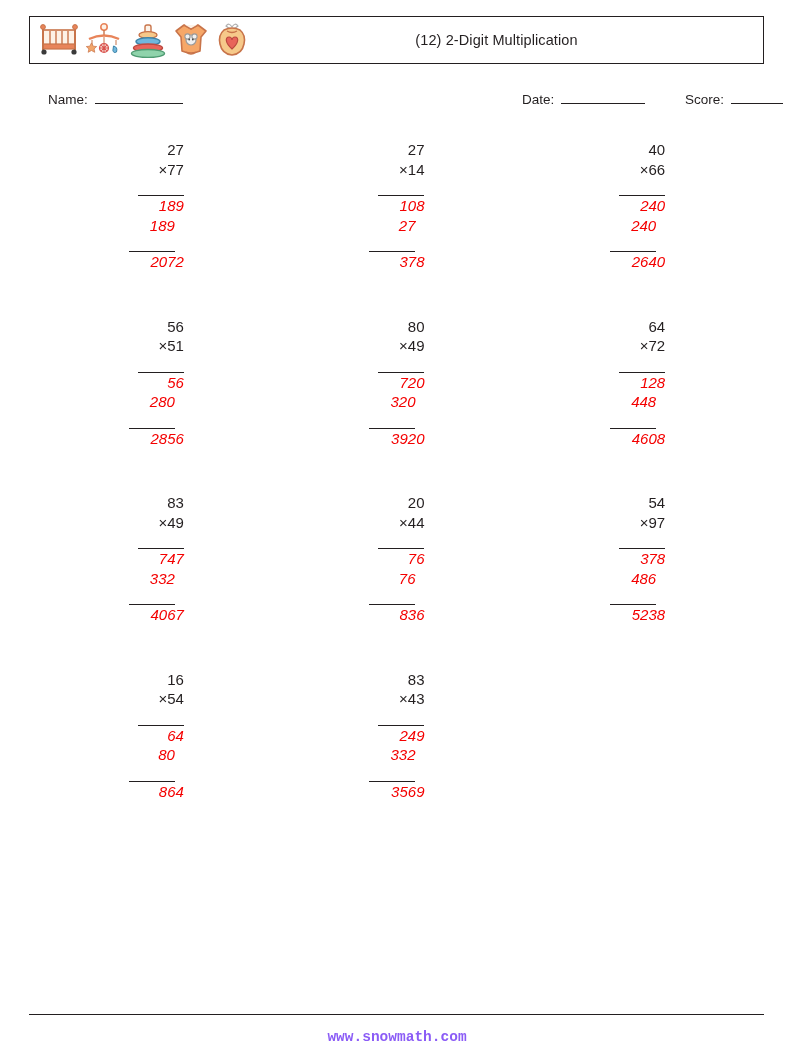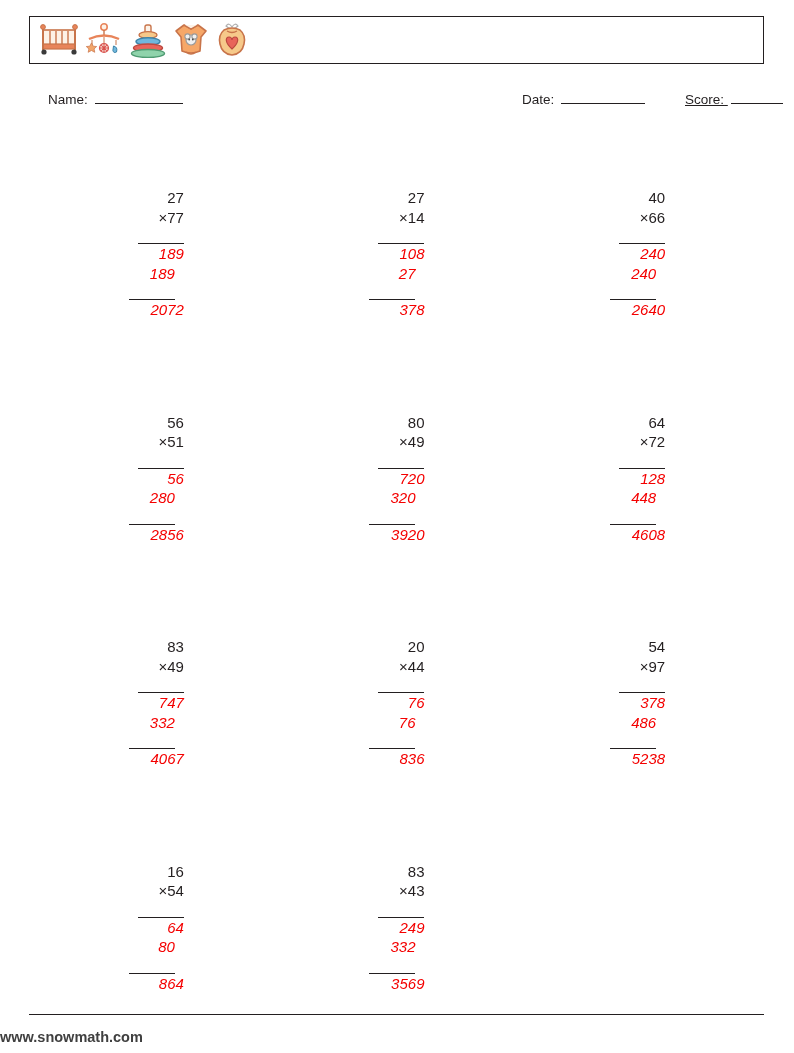--- a/index.html
+++ b/index.html
@@ -54,21 +54,21 @@
     left: 36px;
     top: 92px;
     width: 722px;
     height: 20px;
     font-size: 13.5px;
     color: #231f20;
     margin-left: 12px;
   }
   .meta-name { position: absolute; left: 0; top: 0; white-space: nowrap; }
   .meta-date { position: absolute; left: 474px; top: 0; white-space: nowrap; }
-  .meta-score { position: absolute; left: 637px; top: 0; white-space: nowrap; text-decoration: underline; }
+  .meta-score { position: absolute; left: 637px; top: 0; white-space: nowrap; }
   .rule-line {
     display: inline-block;
     border-bottom: 1px solid #231f20;
     vertical-align: baseline;
     margin-left: 3px;
   }
   .rule-name  { width: 88px; }
   .rule-date  { width: 84px; }
   .rule-score { width: 52px; }
 
@@ -85,21 +85,20 @@
   .problem-cell {
     display: flex;
     justify-content: center;
   }
   .problem {
     display: inline-block;
     text-align: right;
     font-size: 15px;
     line-height: 19.5px;
     white-space: nowrap;
-    margin-top: 48px;
   }
   .p-line { display: block; }
   .op-black { color: #231f20; }
   .op-red   { color: #f40000; font-style: italic; }
 
   
   .num {
     display: inline-block;
     text-align: right;
     font-variant-numeric: tabular-nums;
@@ -118,23 +117,25 @@
     position: absolute;
     left: 29px;
     top: 1014px;
     width: 735px;
     border-top: 1px solid #231f20;
   }
   .footer-text {
     position: absolute;
     left: 0; right: 0;
     top: 1029px;
+    text-align: center;
     font-size: 14.5px;
     font-weight: bold;
-    color: #404040;
+    color: #8b5cf6;
+    font-family: Liberation Mono, monospace;
   }
 </style>
 </head>
 <body>
 
 <div class="header-banner">
 
   <div class="icon-strip">
 
     <span>
@@ -196,20 +197,21 @@
       <svg width="34" height="38" viewBox="0 0 34 38">
         <path d="M11 5 Q14 1 17 6 Q20 1 23 5 Q20 8 17 7.5 Q14 8 11 5 Z" fill="#ffffff" stroke="#b0b0b0" stroke-width="1.2"></path>
         <path d="M9 9 Q17 5 25 9 Q31 14 29 23 Q27 33 17 34 Q7 33 5 23 Q3 14 9 9 Z" fill="#f6c98a" stroke="#c8744a" stroke-width="1.6"></path>
         <path d="M12 10 Q17 13 22 10" fill="none" stroke="#c8744a" stroke-width="1.3"></path>
         <path d="M17 28 C10 22 10 16 14 16 C16 16 17 18 17 19 C17 18 18 16 20 16 C24 16 24 22 17 28 Z" fill="#e8645a" stroke="#bb483f" stroke-width="1.2"></path>
       </svg>
     </span>
 
   </div>
 
+  <div class="worksheet-title">(12) 2-Digit Multiplication</div>
 </div>
 
 <div class="meta-row">
   <span class="meta-name">
     <span>Name:</span>
     <span class="rule-line rule-name"></span>
   </span>
   <span class="meta-date">
     <span>Date:</span>
     <span class="rule-line rule-date"></span>

